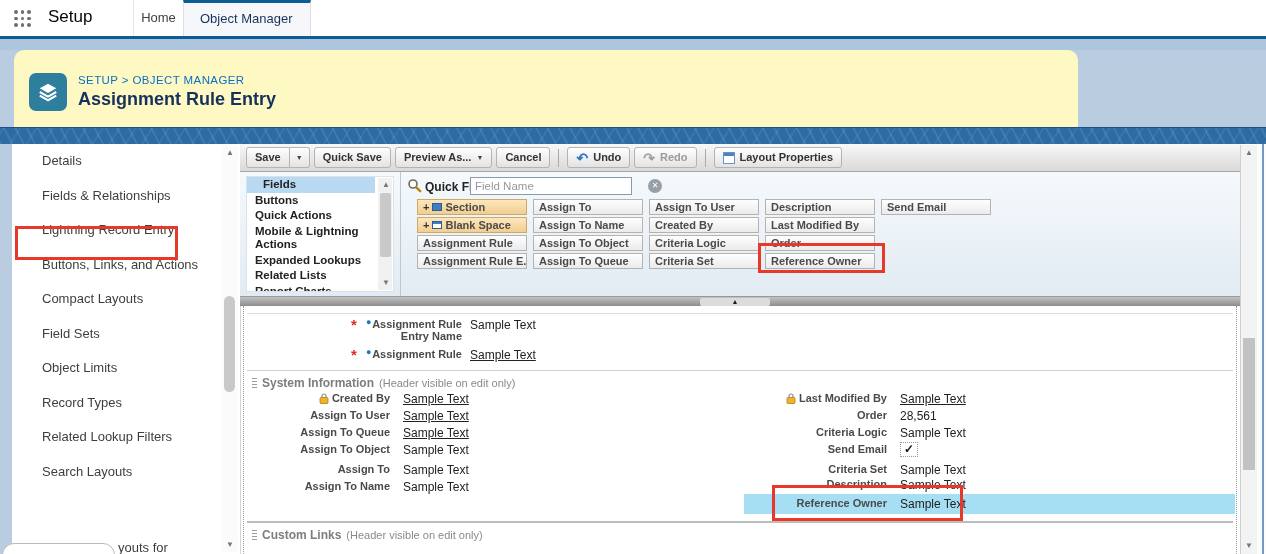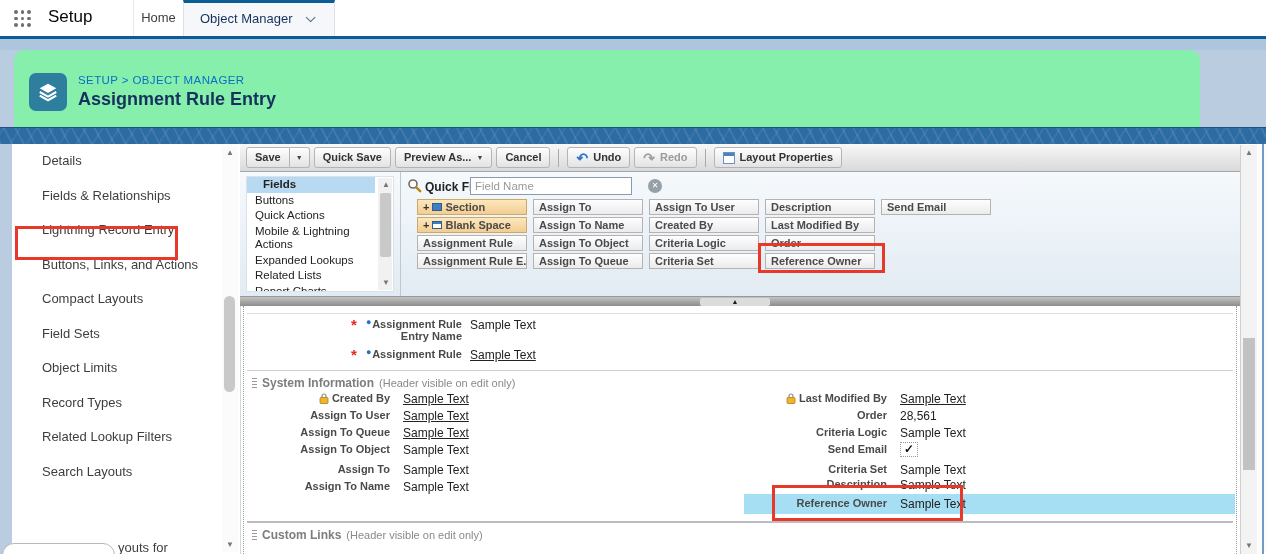--- a/index.html
+++ b/index.html
@@ -12,29 +12,29 @@
 
   
   .topbar { position:absolute; left:0; top:0; width:1266px; height:39px;
     background:#fff; border-bottom:3px solid #0b5d94; }
   .waffle { position:absolute; left:14px; top:10px; width:17px; height:17px;
     display:grid; grid-template-columns:repeat(3,1fr); grid-template-rows:repeat(3,1fr); gap:3px; cursor:pointer; }
   .waffle i { background:#706e6b; border-radius:2px; }
   .app-name { position:absolute; left:48px; top:7px; font-size:17px; color:#080707; }
   .tab { position:absolute; top:0; height:36px; line-height:36px; font-size:13px; color:#3e3e3c; cursor:pointer; }
   .tab-home { left:133px; width:50px; text-align:center; border-left:1px solid #e8e8e8; }
-  .tab-om { left:183px; width:152px; padding-left:16px; background:#f5f7fa;
+  .tab-om { left:183px; width:128px; padding-left:16px; background:#f5f7fa;
     border:1px solid #dde1e6; border-top:3px solid #0b5d94; border-bottom:none; height:36px; line-height:31px; color:#16325c; }
   .chev { display:inline-block; width:7px; height:7px; border-right:1.5px solid #54698d;
     border-bottom:1.5px solid #54698d; transform:rotate(45deg) translateY(-3px); margin-left:12px; }
 
   
   .band1 { position:absolute; left:0; top:39px; width:1266px; height:11px; background:#aec5de; }
-  .header-card { position:absolute; left:14px; top:50px; width:1186px; height:77px;
-    background:#86efac; border-radius:10px 10px 0 0; }
+  .header-card { position:absolute; left:14px; top:50px; width:1064px; height:77px;
+    background:#fef9c3; border-radius:10px 10px 0 0; }
   .obj-icon { position:absolute; left:15px; top:23px; width:38px; height:38px;
     border-radius:7px; background:#2e7f9e; display:flex; align-items:center; justify-content:center; }
   .breadcrumb { position:absolute; left:64px; top:24px; font-size:11.5px; letter-spacing:.4px;
     color:#0b6fc4; cursor:pointer; }
   .page-title { position:absolute; left:64px; top:39px; font-size:18px; font-weight:700; color:#16325c; }
   .pattern-band { position:absolute; left:0; top:127px; width:1266px; height:17px;
     background:#2d6ca3; border-top:1px solid #1d5183;
     background-image:repeating-linear-gradient(62deg, rgba(255,255,255,.09) 0 2px, rgba(255,255,255,0) 2px 10px),
                      repeating-linear-gradient(-58deg, rgba(255,255,255,.06) 0 2px, rgba(255,255,255,0) 2px 14px); }
 
@@ -75,21 +75,21 @@
   .undo-glyph { color:#2e76c4; font-size:14px; font-weight:700; line-height:14px; }
   .redo-glyph { color:#a0a0a0; font-size:14px; font-weight:700; line-height:14px; }
   .lp-icon { display:inline-block; width:12px; height:12px; border:1px solid #6a93c0;
     background:linear-gradient(180deg,#4f81bd 0 3px,#fff 3px); }
 
   
   .palette { position:absolute; left:240px; top:172px; width:1000px; height:124px;
     background:linear-gradient(#f5f9fc,#e2ebf3); }
   .cats { position:absolute; left:6px; top:4px; width:148px; height:116px; background:#fff;
     border:1px solid #dbe2ea; overflow:hidden; }
-  .cat { padding:1px 6px 1px 8px; font-size:11.5px; color:#222; line-height:13.5px; cursor:pointer; width:128px; }
+  .cat { padding:1px 6px 1px 8px; font-size:11.5px; color:#222; line-height:13.5px; cursor:pointer; width:128px;font-weight:bold; }
   .cat.selected { background:#b8d9f2; font-weight:700;padding-left:16px; }
   .cats-scroll { position:absolute; right:1px; top:1px; width:14px; height:112px; background:#f1f1f1; }
   .cats-scroll .up { top:0; } .cats-scroll .dn { bottom:0; }
   .cats-thumb { position:absolute; left:1.5px; top:15px; width:11px; height:64px; background:#c9c9c9; border-radius:2px; cursor:pointer; }
   .pal-divider { position:absolute; left:160px; top:0; width:1px; height:124px; background:#bcc8d4; }
   .qf-row { position:absolute; left:167px; top:4px; height:22px; }
   .qf-icon { position:absolute; left:0; top:2px; }
   .qf-label { position:absolute; left:18px; top:4px; font-size:12px; font-weight:700; color:#222; white-space:nowrap; }
   .qf-input { position:absolute; left:63px; top:1px; width:162px; height:18px; border:1px solid #8a9bad;
     font-size:11.5px; padding:0 4px; font-family:"Liberation Sans",sans-serif; color:#333; }

